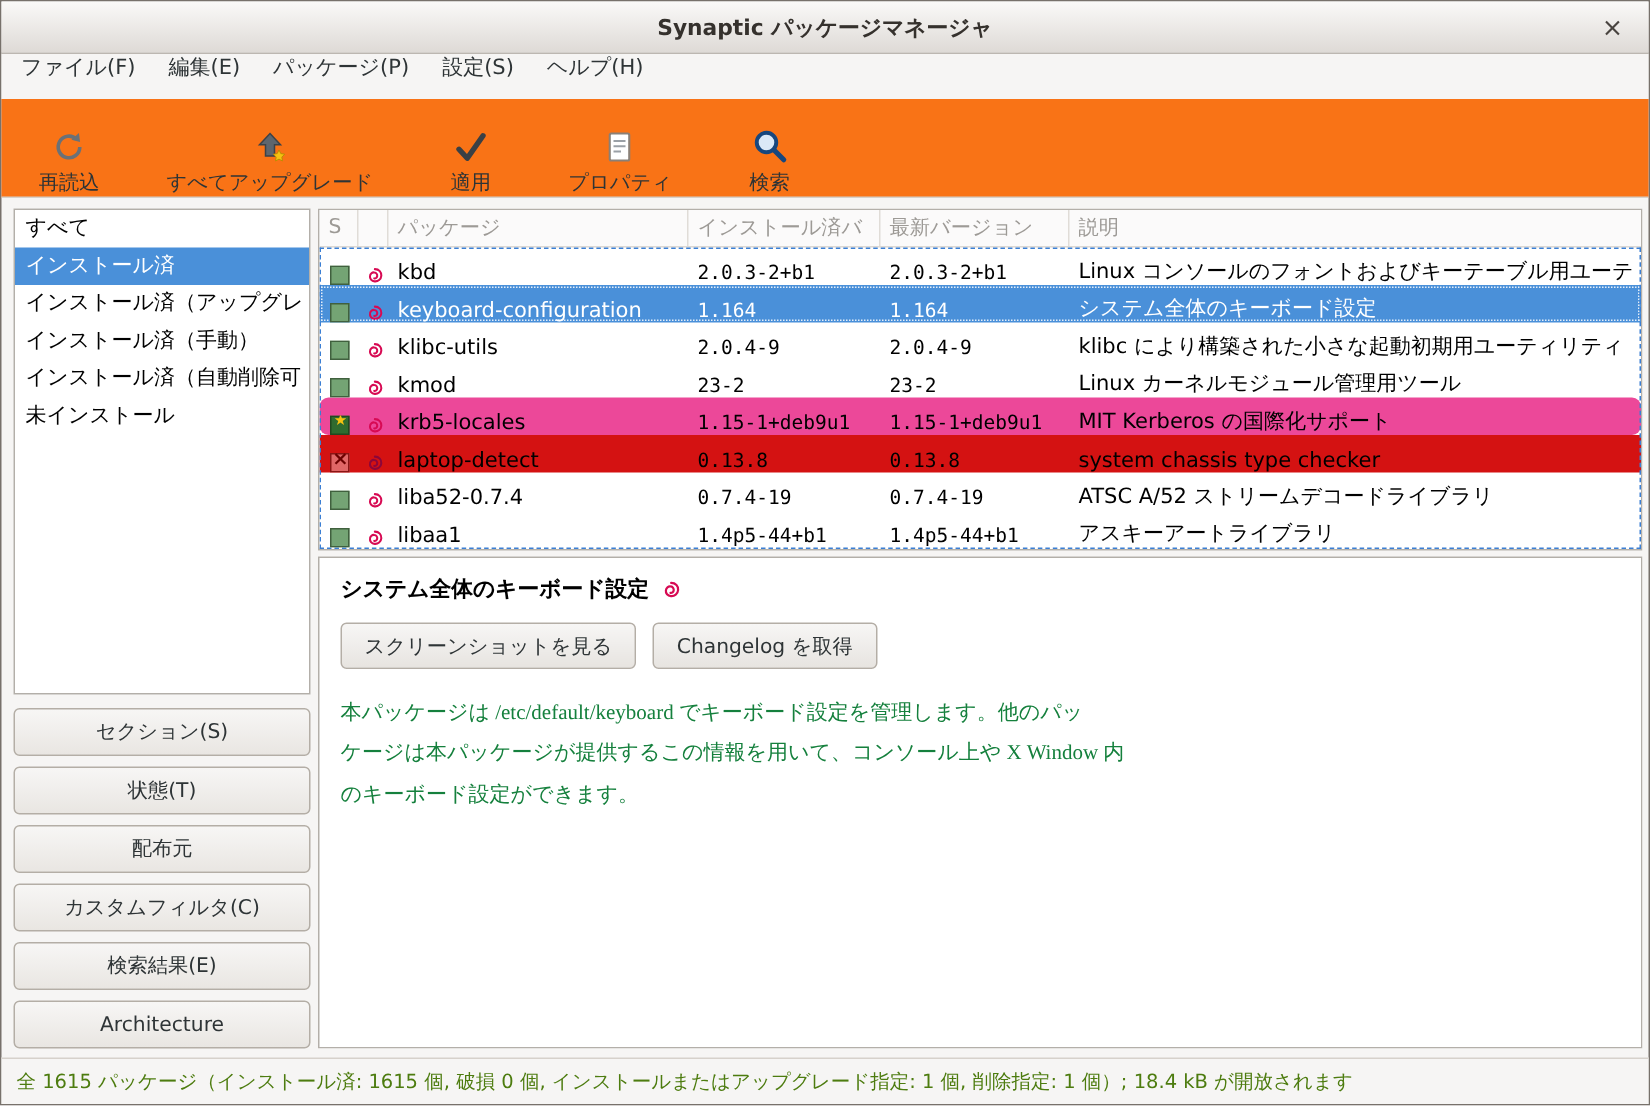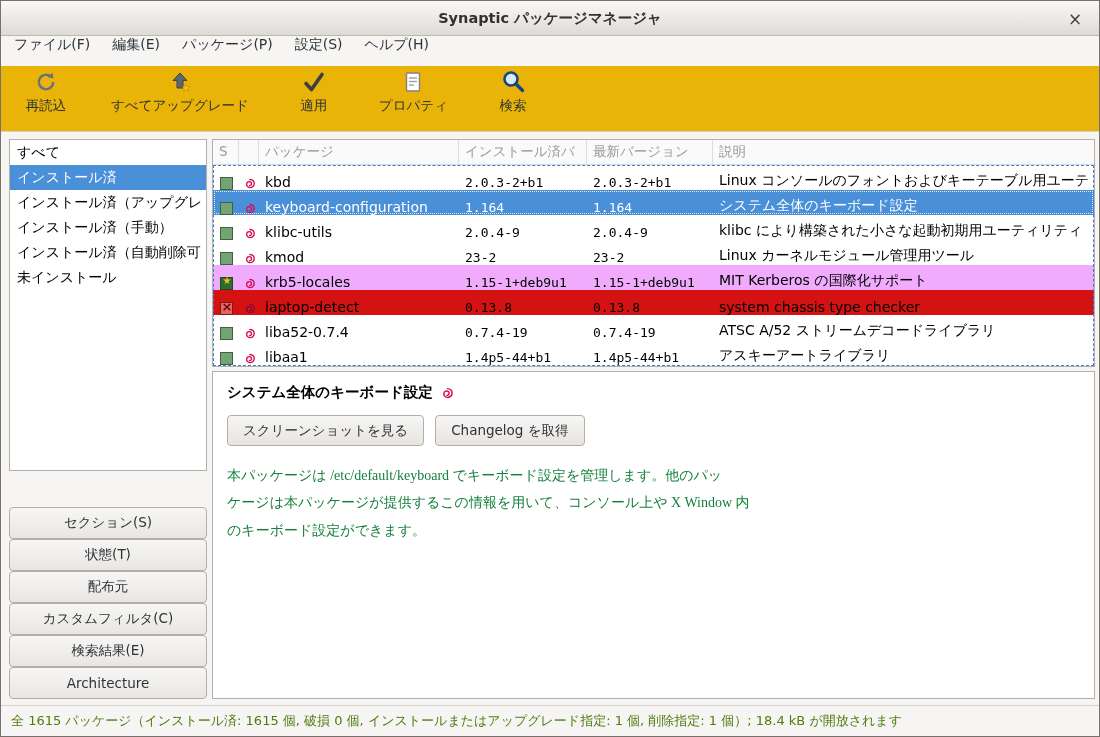--- a/index.html
+++ b/index.html
@@ -10,45 +10,45 @@
   
   .titlebar { height:35px; flex:0 0 35px; background:linear-gradient(#faf9f8,#dedad6); border-bottom:1px solid #bcb7b1; position:relative; display:flex; align-items:center; justify-content:center; }
   .titlebar .title { font-weight:bold; font-size:14.5px; color:#35312d; }
   .titlebar .close { position:absolute; right:12px; top:6px; width:24px; height:24px; display:flex; align-items:center; justify-content:center; font-size:17px; color:#494440; cursor:default; }
 
   
   .menubar { height:30px; flex:0 0 30px; background:#f6f5f4; display:flex; align-items:flex-start; padding-left:2px; }
   .menu-item { display:flex; align-items:center; padding:0 11px; font-size:14px; color:#2e3436; }
 
   
-  .toolbar { height:66px; flex:0 0 66px; background:#eab308; border-bottom:1px solid #d6d1cb; display:flex; align-items:flex-start; padding-left:14px; gap:34px; }
+  .toolbar { height:66px; flex:0 0 66px; background:#f97316; border-bottom:1px solid #d6d1cb; display:flex; align-items:flex-end; padding-left:14px; gap:34px; }
   .tool { display:flex; flex-direction:column; align-items:center; gap:3px; min-width:62px; }
   .tool .ticon { height:28px; display:flex; align-items:flex-end; justify-content:center; }
   .tool .tlabel { font-size:13.5px; color:#2e3436; white-space:nowrap; }
 
   
   .content { flex:1 1 auto; display:flex; padding:7px 4px 6px 8px; gap:5px; overflow:hidden; }
 
   
   .sidebar { width:198px; flex:0 0 198px; display:flex; flex-direction:column; }
   .filter-list { background:#ffffff; border:1px solid #b3afa9; height:332px; overflow:hidden; }
   .filter-item { height:25px; line-height:25px; padding:0 7px; white-space:nowrap; overflow:hidden; font-size:14px; color:#000; }
   .filter-item.selected { background:#4a90d9; color:#ffffff; }
-  .sidebar-buttons { margin-top:9px; flex:1; display:flex; flex-direction:column; justify-content:flex-end; }
+  .sidebar-buttons { margin-top:9px; flex:1; display:flex; flex-direction:column; justify-content:flex-end; gap:7px; }
   .side-btn { height:32px; border:1px solid #b4aea6; border-radius:4px; background:linear-gradient(#f7f6f5,#e9e6e2); display:flex; align-items:center; justify-content:center; font-size:13.5px; color:#2e3436; }
 
   
   .main { flex:1 1 auto; display:flex; flex-direction:column; overflow:hidden; }
   .pkg-table { background:#ffffff; border:1px solid #b3afa9; flex:0 0 228px; display:flex; flex-direction:column; overflow:hidden; }
   .thead { display:flex; height:25px; flex:0 0 25px; background:#fbfafa; border-bottom:1px solid #dcd8d3; }
   .th { font-size:13.5px; color:#9d9a96; padding:3px 6px 0 6px; border-right:1px solid #e0dcd7; white-space:nowrap; overflow:hidden; }
   .rows { flex:1; outline:1px dashed #3b7fd4; outline-offset:-1px; }
   .trow { display:flex; height:25px; align-items:flex-end; font-size:14px; color:#000; white-space:nowrap; }
   .trow.state-selected { background:#4a90d9; color:#ffffff; outline:1px dotted rgba(255,255,255,.85); outline-offset:-2px; }
-  .trow.state-upgrade  { background:#f0abfc; }
+  .trow.state-upgrade  { background:#ec4899;border-radius:6px; }
   .trow.state-removal  { background:#d41212; }
   .cell { padding:0 6px; overflow:hidden; }
   .c-s     { width:26px; flex:0 0 26px; display:flex; justify-content:center; padding:0; }
   .c-swirl { width:20px; flex:0 0 20px; display:flex; justify-content:center; padding:0; }
   .c-pkg   { width:200px; flex:0 0 200px; }
   .c-ver1  { width:128px; flex:0 0 128px; font-family:"DejaVu Sans Mono","Liberation Mono",monospace; font-size:13px; }
   .c-ver2  { width:126px; flex:0 0 126px; font-family:"DejaVu Sans Mono","Liberation Mono",monospace; font-size:13px; }
   .c-desc  { flex:1 1 auto; }
   .h-s { width:26px; flex:0 0 26px; }
   .h-swirl { width:20px; flex:0 0 20px; padding:0; }

